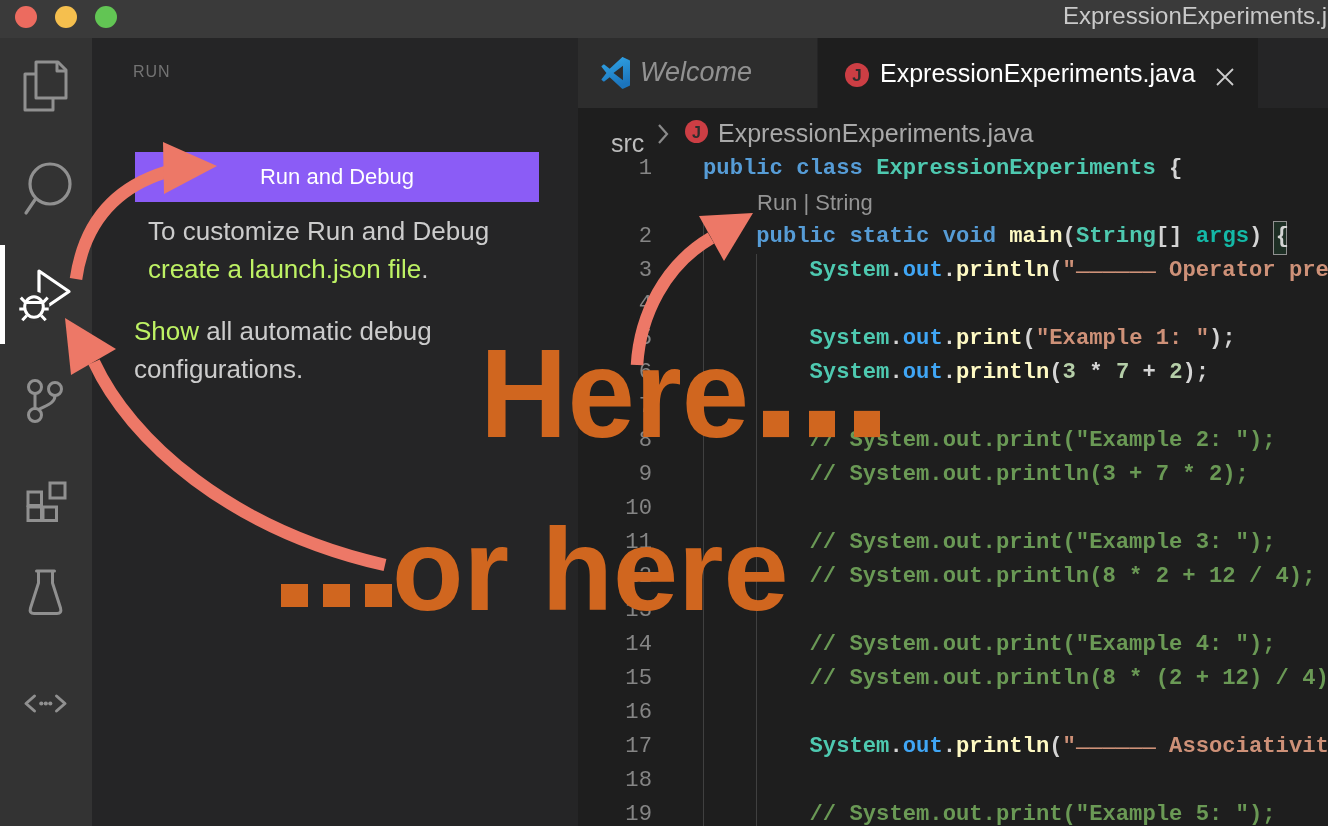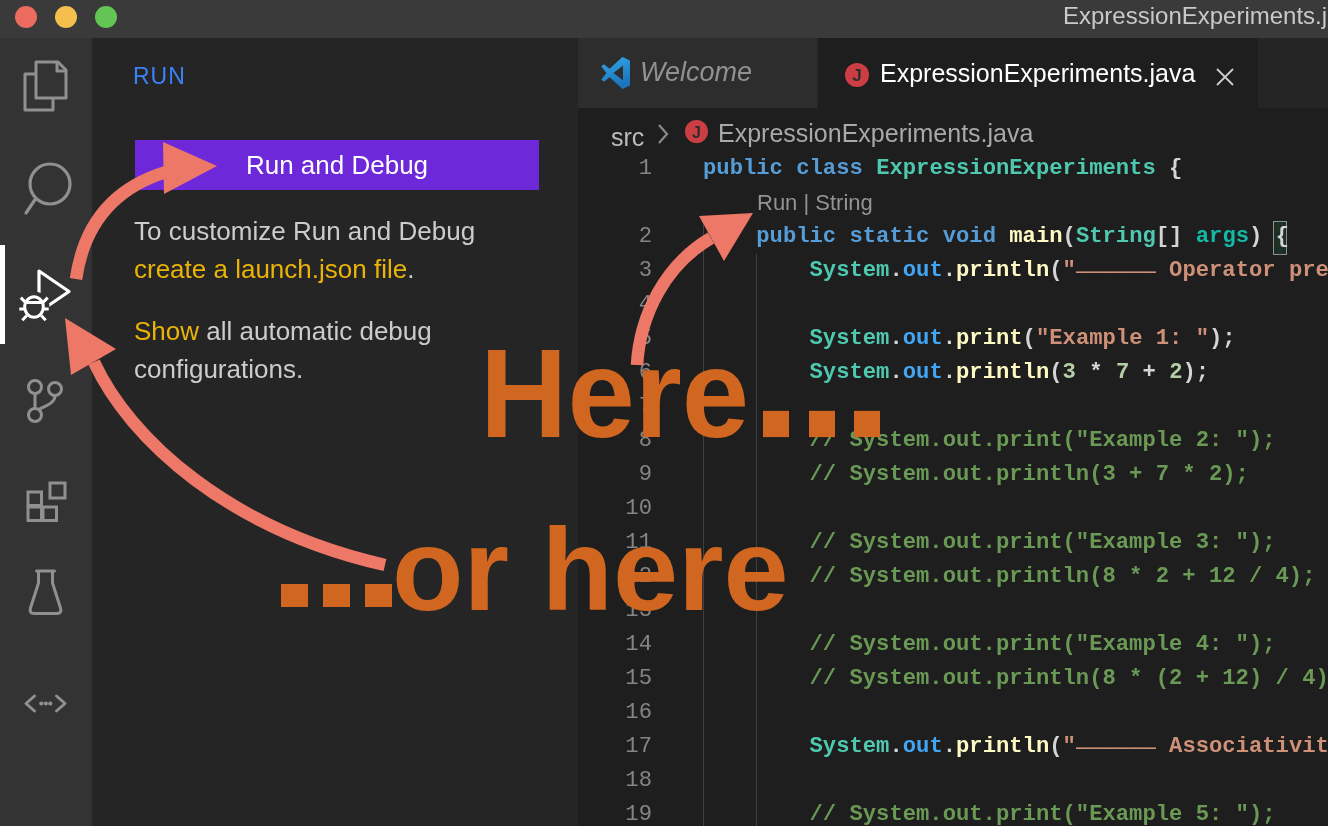--- a/index.html
+++ b/index.html
@@ -7,24 +7,24 @@
   .abs{position:absolute;}
   
   #titlebar{left:0;top:0;width:1328px;height:38px;background:#3a3a3a;}
   .tl{position:absolute;top:6px;width:22px;height:22px;border-radius:50%;}
   #title{position:absolute;left:1063px;top:2px;font-size:24px;color:#c9c9c9;white-space:nowrap;}
   
   #actbar{left:0;top:38px;width:92px;height:788px;background:#333333;}
   #actind{left:0;top:245px;width:5px;height:99px;background:#ffffff;}
   
   #sidebar{left:92px;top:38px;width:486px;height:788px;background:#252526;}
-  #runhdr{left:133px;top:63px;font-size:23px;color:#3b82f6;letter-spacing:1px;}
-  #rdbtn{left:135px;top:140px;width:404px;height:50px;background:#6d28d9;color:#ffffff;font-size:26px;text-align:center;line-height:50px;}
+  #runhdr{left:133px;top:63px;font-size:16px;color:#737373;letter-spacing:1px;}
+  #rdbtn{left:135px;top:152px;width:404px;height:50px;background:#8b5cf6;color:#ffffff;font-size:22px;text-align:center;line-height:50px;}
   .sbtext{font-size:26px;color:#cccccc;line-height:38px;}
-  .lnk{color:#eab308;}
+  .lnk{color:#bef264;}
   
   #tabstrip{left:578px;top:38px;width:750px;height:70px;background:#252526;}
   #tab1{left:578px;top:38px;width:239px;height:70px;background:#2d2d2d;text-align:right;}
   #tab1 .lbl{position:absolute;left:62px;top:19px;font-size:27px;font-style:italic;color:#919191;}
   #tab2{left:818px;top:38px;width:440px;height:70px;background:#1e1e1e;}
   #tab2 .lbl{position:absolute;left:62px;top:21px;font-size:25px;color:#ffffff;white-space:nowrap;}
   
   #crumbs{left:578px;top:108px;width:750px;height:42px;background:#1e1e1e;font-size:25px;color:#a9a9a9;}
   
   .mono{font-family:"Liberation Mono",monospace;font-size:22.2px;line-height:34px;white-space:pre;font-weight:bold;}
@@ -105,21 +105,21 @@
       <circle cx="45.8" cy="665.5" r="2.1"></circle>
       <circle cx="50.3" cy="665.5" r="2.1"></circle>
     </g>
   </svg>
 </div>
 <div class="abs" id="actind"></div>
 
 <div class="abs" id="sidebar"></div>
 <div class="abs" id="runhdr">RUN</div>
 <div class="abs" id="rdbtn">Run and Debug</div>
-<div class="abs sbtext" style="left:134px;top:212px;">To customize Run and Debug<br><span class="lnk">create a launch.json file</span>.</div>
+<div class="abs sbtext" style="left:148px;top:212px;">To customize Run and Debug<br><span class="lnk">create a launch.json file</span>.</div>
 <div class="abs sbtext" style="left:134px;top:312px;"><span class="lnk">Show</span> all automatic debug<br>configurations.</div>
 
 <div class="abs" id="tabstrip"></div>
 <div class="abs" id="tab1">
   <svg width="32" height="32" viewBox="0 0 100 100" style="position:absolute;left:20px;top:19px;">
     <defs>
         <linearGradient id="vsg" x1="0" y1="0" x2="0.3" y2="1">
           <stop offset="0" stop-color="#32a7e8"></stop>
           <stop offset="1" stop-color="#1b74bc"></stop>
         </linearGradient>
@@ -133,21 +133,21 @@
     <circle cx="12" cy="12" r="12" fill="#cc3e44"></circle>
     <text x="12" y="18" text-anchor="middle" font-size="17" font-weight="bold" fill="#2d2d2d" font-family="Liberation Sans">J</text>
   </svg>
   <div class="lbl">ExpressionExperiments.java</div>
   <svg width="20" height="20" style="position:absolute;left:397px;top:29px;" viewBox="0 0 20 20">
     <path d="M2 2 L18 18 M18 2 L2 18" stroke="#cccccc" stroke-width="1.8"></path>
   </svg>
 </div>
 
 <div class="abs" id="crumbs">
-  <span style="position:absolute;left:33px;top:15px;color:#bcbcbc;">src</span>
+  <span style="position:absolute;left:33px;top:21px;color:#bcbcbc;">src</span>
   <svg width="16" height="26" style="position:absolute;left:77px;top:13px;" viewBox="0 0 16 26">
     <path d="M4 4 L12 13 L4 22" stroke="#8a8a8a" stroke-width="2.2" fill="none"></path>
   </svg>
   <svg width="23" height="23" style="position:absolute;left:107px;top:12px;">
     <circle cx="11.5" cy="11.5" r="11.5" fill="#cc3e44"></circle>
     <text x="11.5" y="17.5" text-anchor="middle" font-size="16" font-weight="bold" fill="#2d2d2d" font-family="Liberation Sans">J</text>
   </svg>
   <span style="position:absolute;left:140px;top:11px;">ExpressionExperiments.java</span>
 </div>
 

